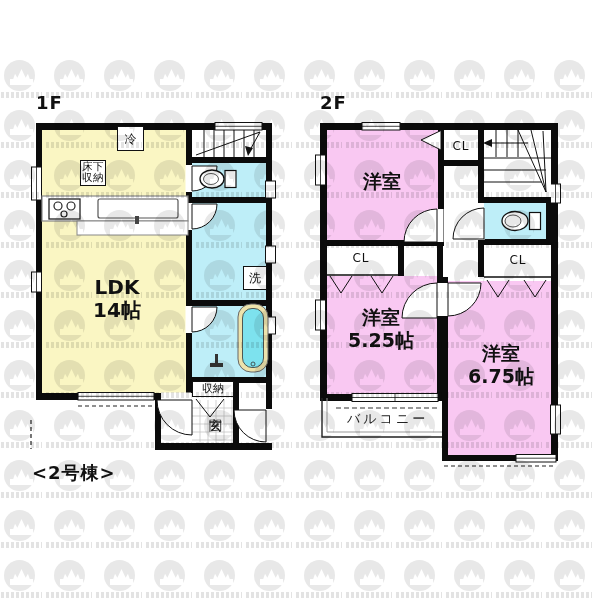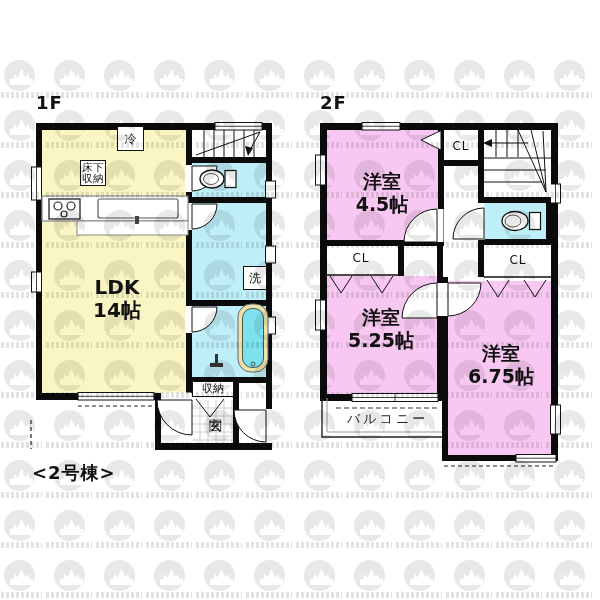--- a/index.html
+++ b/index.html
@@ -9,21 +9,21 @@
   .lbl{position:absolute;color:#111;z-index:10;white-space:nowrap;}
   .floor-lbl{font-size:18px;font-weight:bold;letter-spacing:1px;}
   .room-lbl{text-align:center;white-space:normal;}
   .room-lbl .nm{font-size:19px;font-weight:600;line-height:23px;}
   .room-lbl .sz{font-size:19px;font-weight:600;line-height:23px;}
   .ldk-lbl .nm,.ldk-lbl .sz{font-size:20px;}
   .box-lbl{background:#fff;border:1px solid #111;text-align:center;box-sizing:border-box;z-index:10;}
   .cl-lbl{font-size:12px;text-align:center;width:30px;letter-spacing:1px;}
   .fridge{width:27px;height:25px;font-size:12px;line-height:24px;border-width:1.5px;}
   .underfloor{width:26px;font-size:10.5px;line-height:11px;letter-spacing:.5px;
-              word-break:break-all;white-space:normal;padding:1px 0;}
+              word-break:break-all;white-space:normal;padding:1px 0;font-family:Liberation Mono, monospace;}
   .laundry{width:24px;height:24px;font-size:12px;line-height:22px;}
   .storage{width:42px;height:16px;font-size:11px;line-height:14px;}
   .entrance{writing-mode:vertical-rl;font-size:13px;letter-spacing:2px;height:40px;}
   .balcony-lbl{font-size:13px;letter-spacing:3px;color:#222;}
   .unit-lbl{font-size:18px;font-weight:600;letter-spacing:1px;}
   .disclaimer-lbl{font-size:13.5px;}
   #watermark{position:absolute;inset:0;z-index:30;pointer-events:none;mix-blend-mode:multiply;}
   .wm{position:absolute;width:50px;height:44px;}
   .wm-circle{position:absolute;left:2px;top:0;width:31px;height:31px;border-radius:50%;}
   .wm-glyph{position:absolute;left:6px;top:9px;width:23px;height:16px;background:#fff;
@@ -245,21 +245,20 @@
 <div class="lbl box-lbl laundry" style="left:243px;top:266px;">洗</div>
 <div class="lbl box-lbl storage" style="left:192px;top:381px;">収納</div>
 <div class="lbl entrance" style="left:206px;top:407px;">玄関</div>
 
 <div class="lbl cl-lbl" style="left:446px;top:139px;">CL</div>
 <div class="lbl cl-lbl" style="left:346px;top:251px;">CL</div>
 <div class="lbl cl-lbl" style="left:503px;top:253px;">CL</div>
 
 <div class="lbl room-lbl" style="left:327px;top:170px;width:110px;">
   <div class="nm">洋室</div>
-  <div class="sz">4.5帖</div>
 </div>
 <div class="lbl room-lbl" style="left:325px;top:306px;width:112px;">
   <div class="nm">洋室</div>
   <div class="sz">5.25帖</div>
 </div>
 <div class="lbl room-lbl" style="left:445px;top:342px;width:112px;">
   <div class="nm">洋室</div>
   <div class="sz">6.75帖</div>
 </div>
 

